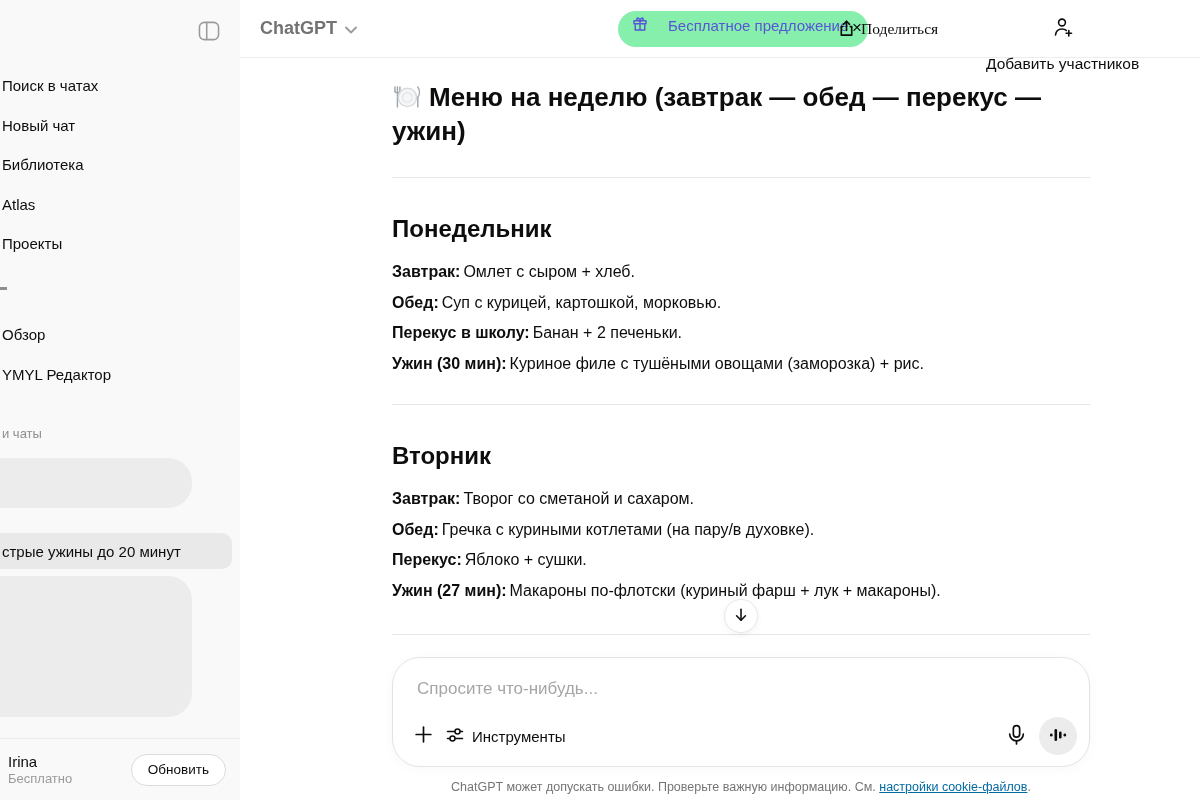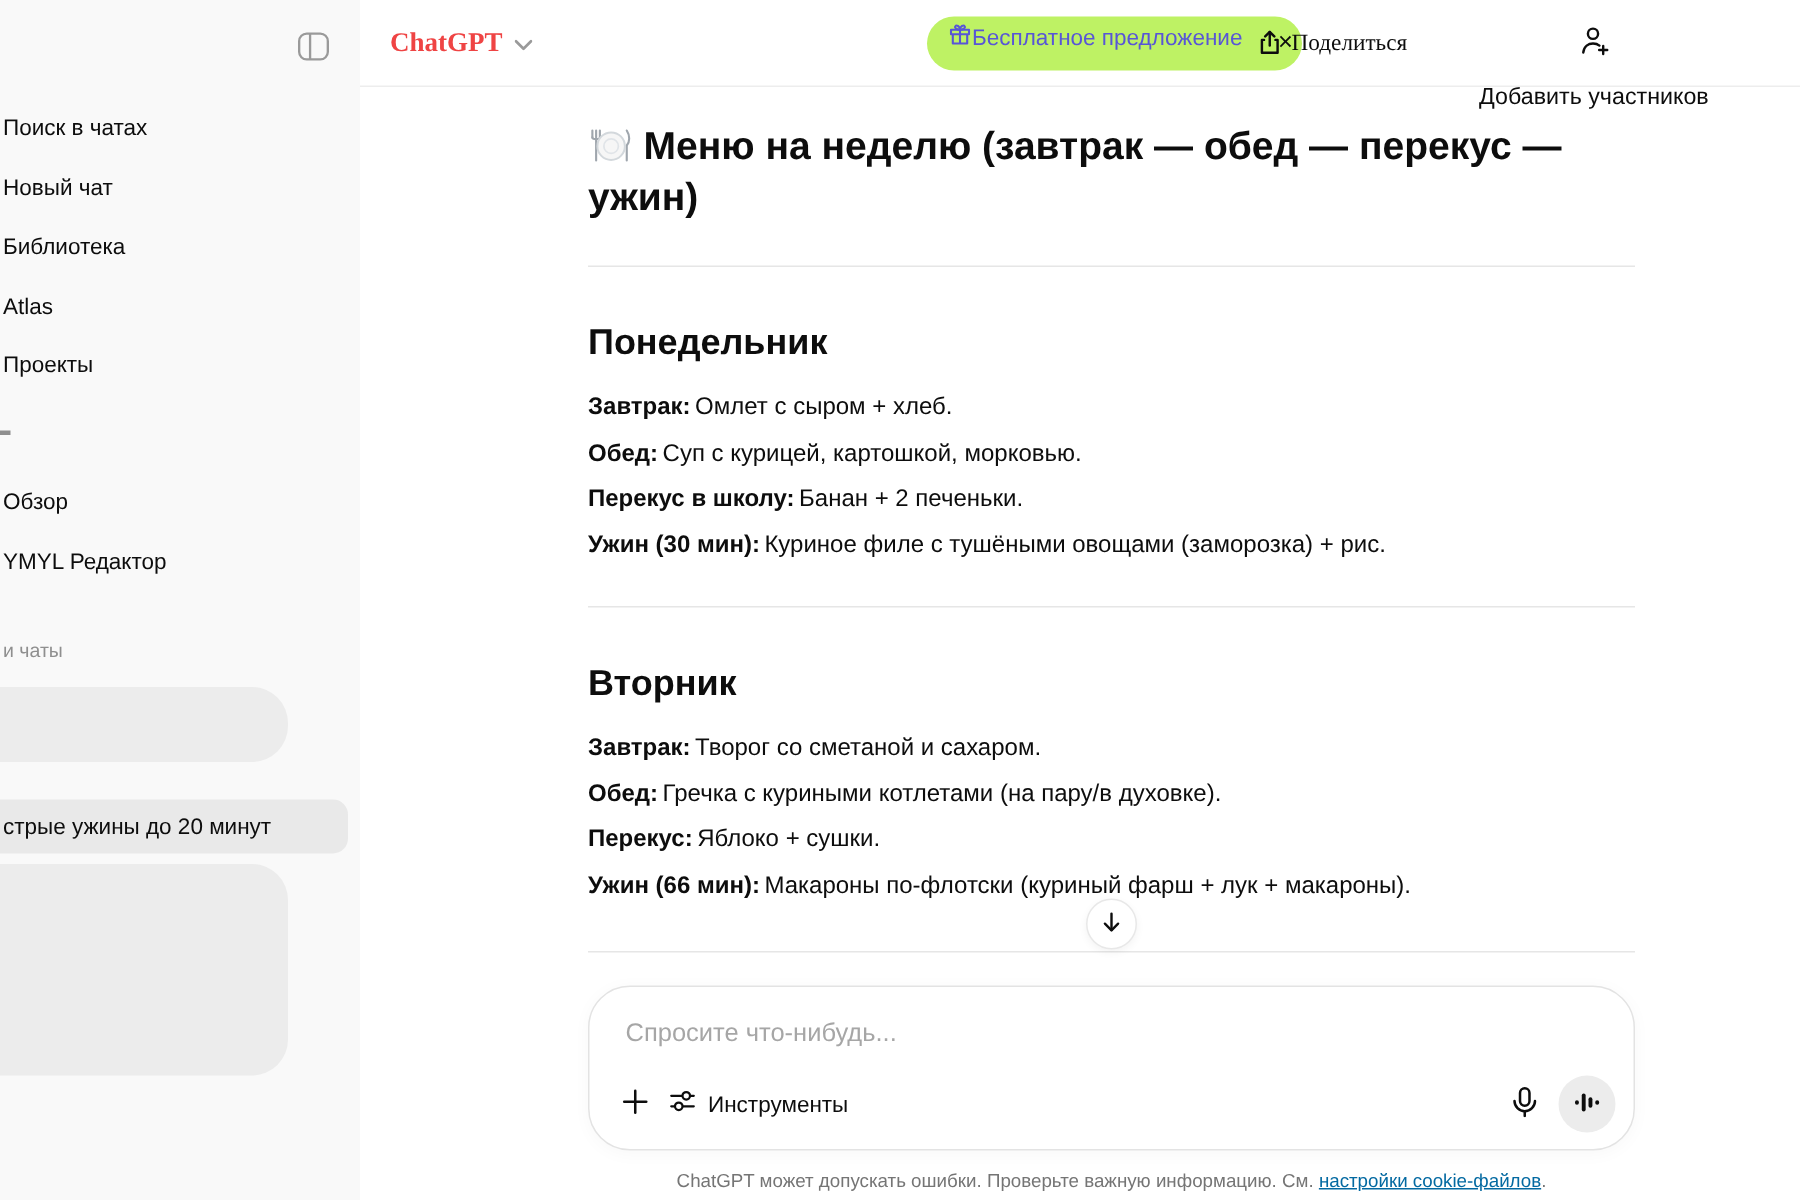--- a/index.html
+++ b/index.html
@@ -33,23 +33,23 @@
   .acct-plan { font-size:13px; line-height:16px; color:#9a9a9a; }
   .upgrade-btn { margin-left:auto; background:#fff; border:1px solid #dcdcdc; border-radius:999px;
     height:32px; padding:0 16px; font-size:13.5px; color:#0d0d0d; font-family:inherit; cursor:pointer; }
 
   
   .main { flex:1; display:flex; flex-direction:column; background:#fff; min-width:0; }
 
   .header { height:58px; flex:none; border-bottom:1px solid #ededed; position:relative;
     display:flex; align-items:center; padding-left:20px; }
   .app-title { display:flex; align-items:center; gap:8px; background:none; border:none;
-    font-family:Liberation Serif, serif; font-size:18px; font-weight:600; color:#ef4444; cursor:pointer; }
+    font-family:Liberation Sans, sans-serif; font-size:18px; font-weight:600; color:#737373; cursor:pointer; }
   .promo-pill { position:absolute; left:378px; top:11px; width:250px; height:36px; border-radius:18px;
-    background:#bef264; border:none; display:flex; align-items:center; gap:0; padding:0 0 8px 14px;
+    background:#86efac; border:none; display:flex; align-items:center; gap:20px; padding:0 0 8px 14px;
     font-family:inherit; font-size:15px; color:#5856d6; white-space:nowrap; cursor:pointer; }
   .share-icon-btn { position:absolute; left:597px; top:19px; background:none; border:none; cursor:pointer; }
   .dismiss-btn { position:absolute; left:612px; top:16px; background:none; border:none;
     font-size:17px; line-height:24px; color:#0d0d0d; font-family:inherit; cursor:pointer; }
   .share-label-btn { position:absolute; left:621px; top:18px; background:none; border:none;
     font-family:Liberation Serif, serif; font-size:15.5px; line-height:22px; color:#0d0d0d; cursor:pointer; }
   .add-members-btn { position:absolute; left:746px; top:16px; background:none; border:none;
     display:flex; align-items:center; gap:7px; font-family:inherit; font-size:15.5px;
     line-height:24px; color:#0d0d0d; cursor:pointer;flex-direction:column; }
 
@@ -116,20 +116,27 @@
     </ul>
 
     <div class="sb-label">и чаты</div>
 
     <div class="skel skel1"></div>
 
     <div class="sb-chat">стрые ужины до 20 минут</div>
 
     <div class="skel skel2"></div>
 
+    <div class="sb-account">
+      <div>
+        <div class="acct-name">Irina</div>
+        <div class="acct-plan">Бесплатно</div>
+      </div>
+      <button class="upgrade-btn">Обновить</button>
+    </div>
   </aside>
 
   <div class="main">
 
     <header class="header">
       <button class="app-title">
         <span>ChatGPT</span>
         <span>
           <svg width="12" height="8" viewBox="0 0 12 8" fill="none">
             <path d="M1 1.5 L6 6.5 L11 1.5" stroke="#9a9a9a" stroke-width="1.8" stroke-linecap="round" stroke-linejoin="round"></path>
@@ -214,21 +221,21 @@
           <p class="meal">
             <b>Завтрак:</b><span>Творог со сметаной и сахаром.</span>
           </p>
           <p class="meal">
             <b>Обед:</b><span>Гречка с куриными котлетами (на пару/в духовке).</span>
           </p>
           <p class="meal">
             <b>Перекус:</b><span>Яблоко + сушки.</span>
           </p>
           <p class="meal">
-            <b>Ужин (66 мин):</b><span>Макароны по-флотски (куриный фарш + лук + макароны).</span>
+            <b>Ужин (27 мин):</b><span>Макароны по-флотски (куриный фарш + лук + макароны).</span>
           </p>
         </div>
 
       </article>
     </div>
 
     <div class="bottom">
       <hr class="bottom-hr">
 
       <button class="scroll-btn">

